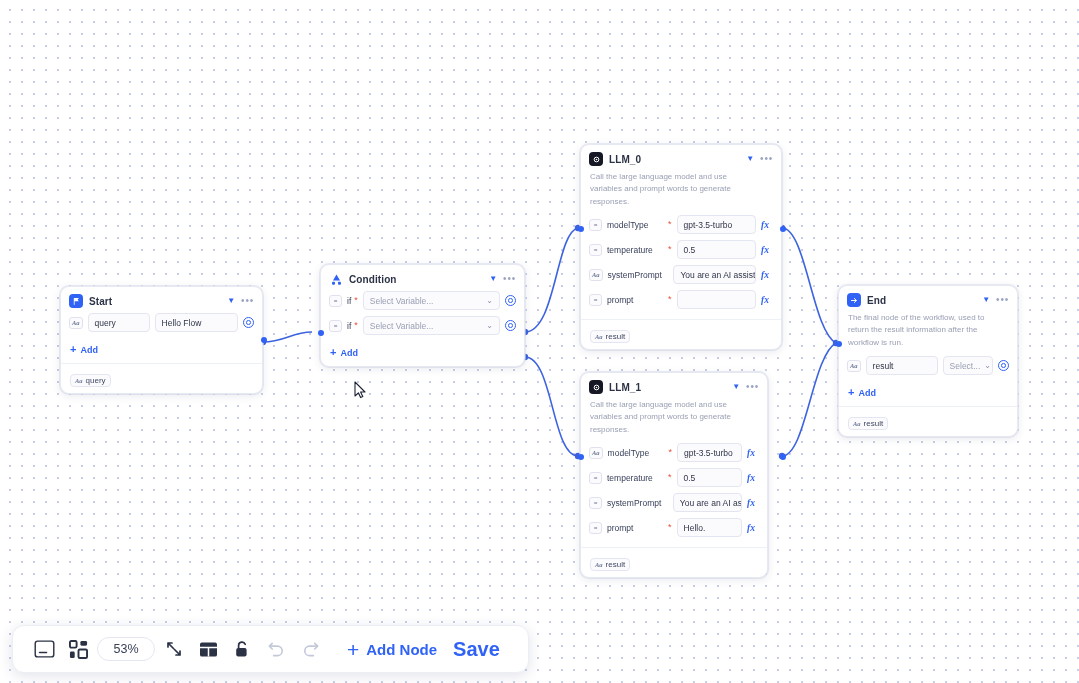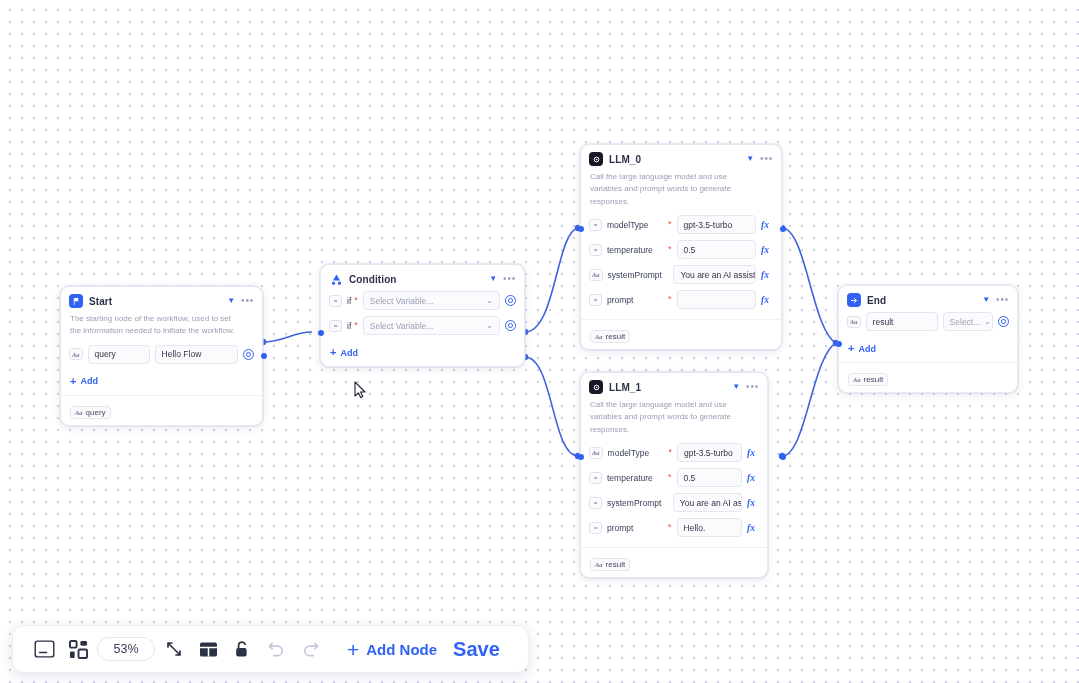--- a/index.html
+++ b/index.html
@@ -194,21 +194,20 @@
       <span class="node-ico ico-start">
         <svg width="9" height="9" viewBox="0 0 10 10">
             <path d="M2.4 1.2h5.2l-1.3 1.8 1.3 1.8H2.4z" fill="#fff"></path>
             <rect x="2" y="1.1" width="0.9" height="7.6" fill="#fff"></rect>
           </svg>
       </span>
       <span class="node-title">Start</span>
       <span class="hd-caret">▼</span>
       <span class="hd-dots">•••</span>
     </div>
-    <div class="node-desc">The starting node of the workflow, used to set the information needed to initiate the workflow.</div>
     <div class="rows">
       <div class="row">
         <span class="tchip">Aa</span>
         <div class="field" style="width:62px;">query</div>
         <div class="field rfill">Hello Flow</div>
         <span class="dot-handle"></span>
       </div>
     </div>
     <div class="addrow">
       <span class="plus">+</span>
@@ -381,20 +380,21 @@
     <div class="node-hd">
       <span class="node-ico ico-end">
         <svg width="9" height="9" viewBox="0 0 10 10">
             <path d="M1.6 5h5.2M4.8 2.8 7.2 5 4.8 7.2" fill="none" stroke="#fff" stroke-width="1.1" stroke-linecap="round" stroke-linejoin="round"></path>
           </svg>
       </span>
       <span class="node-title">End</span>
       <span class="hd-caret">▼</span>
       <span class="hd-dots">•••</span>
     </div>
+    <div class="node-desc">The final node of the workflow, used to return the result information after the workflow is run.</div>
     <div class="rows">
       <div class="row">
         <span class="tchip">Aa</span>
         <div class="field" style="width:80px;">result</div>
         <div class="field ph rfill">
           <span class="rfill"></span>
           <span>Select...</span>
           <span class="caret-dn">⌄</span>
         </div>
         <span class="dot-handle"></span>

